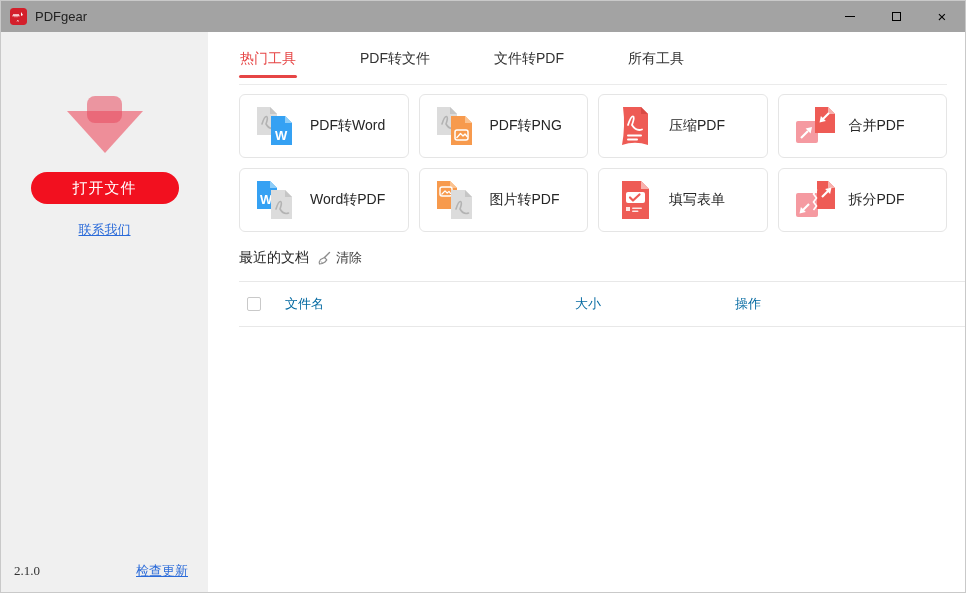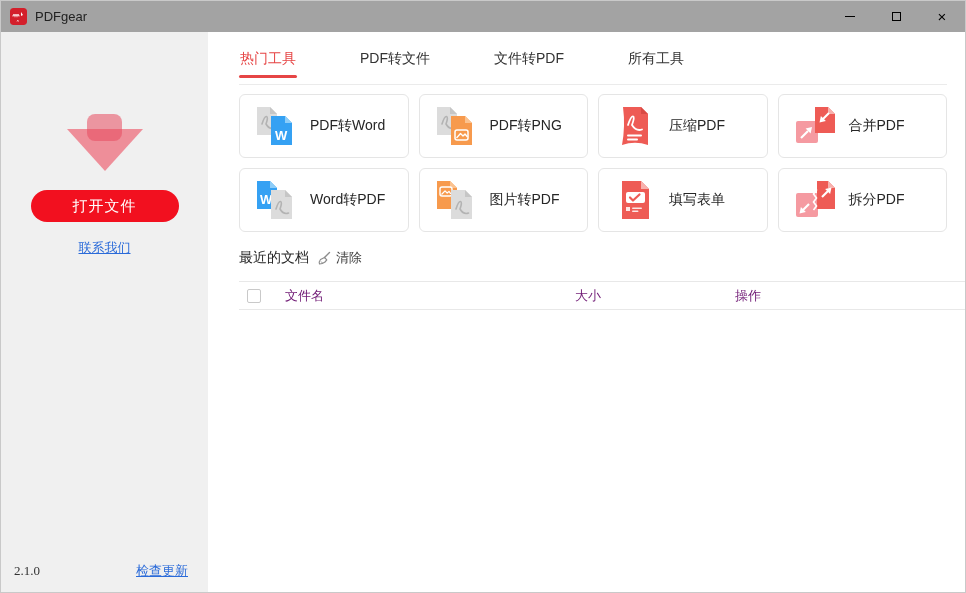--- a/index.html
+++ b/index.html
@@ -17,21 +17,21 @@
   .app-title { margin-left:8px; font-size:13px; color:#222; }
   .win-controls { margin-left:auto; display:flex; height:100%; }
   .win-btn { width:46px; height:100%; display:flex; align-items:center; justify-content:center; cursor:default; }
   .glyph-min { width:10px; height:0; border-top:1px solid #000; }
   .glyph-max { width:9px; height:9px; border:1px solid #000; }
   .glyph-close { font-size:15px; line-height:1; color:#000; }
 
   .body-row { flex:1; display:flex; min-height:0; }
 
   
-  .sidebar { width:207px; flex:0 0 207px; background:#f0f0f0; display:flex; flex-direction:column; align-items:center; padding-top:78px; }
+  .sidebar { width:207px; flex:0 0 207px; background:#f0f0f0; display:flex; flex-direction:column; align-items:center; padding-top:60px; }
   .download-art { width:150px; height:72px; }
   .open-btn {
     margin-top:8px; width:148px; height:32px; border:none; border-radius:16px;
     background:#f2101f; color:#fff; font-size:15px; cursor:pointer;
     font-family:inherit; letter-spacing:1px;
   }
   .contact-link { margin-top:17px; font-size:13px; color:#2b6bd9; text-decoration:underline; cursor:pointer; }
   .sidebar-bottom { margin-top:auto; width:100%; display:flex; align-items:center; justify-content:space-between; padding:0 20px 12px 13px; }
   .version { font-size:13px; color:#333;font-family:Liberation Serif, serif; }
   .update-link { font-size:13px; color:#2b6bd9; text-decoration:underline; cursor:pointer; }
@@ -50,24 +50,24 @@
   }
   .card-icon { width:44px; height:44px; flex:0 0 44px; }
   .card-label { font-size:14px; color:#262626; }
 
   .recent-row { margin-top:17px; display:flex; align-items:center; gap:7px; }
   .recent-title { font-size:14px; color:#262626; }
   .clear-btn { display:flex; align-items:center; gap:4px; cursor:pointer; }
   .clear-label { font-size:13px; color:#3c3c3c; }
 
   .table-header {
-    margin-top:14px; margin-right:-18px; height:29px;
+    margin-top:14px; margin-right:-18px; height:46px;
     border-top:1px solid #e8e8e8; border-bottom:1px solid #e8e8e8;
     display:grid; grid-template-columns:38px 290px 160px 100px 1fr;
-    align-items:center; padding-left:8px; font-size:13px; color:#701a75;
+    align-items:center; padding-left:8px; font-size:13px; color:#0369a1;
   }
   .checkbox { width:14px; height:14px; border:1px solid #c9c9c9; border-radius:2px; background:#fff; cursor:pointer; }
   .table-body { flex:1; background:#fff; }
 </style>
 </head>
 <body>
 
 <div class="window">
 
   <div class="titlebar">

